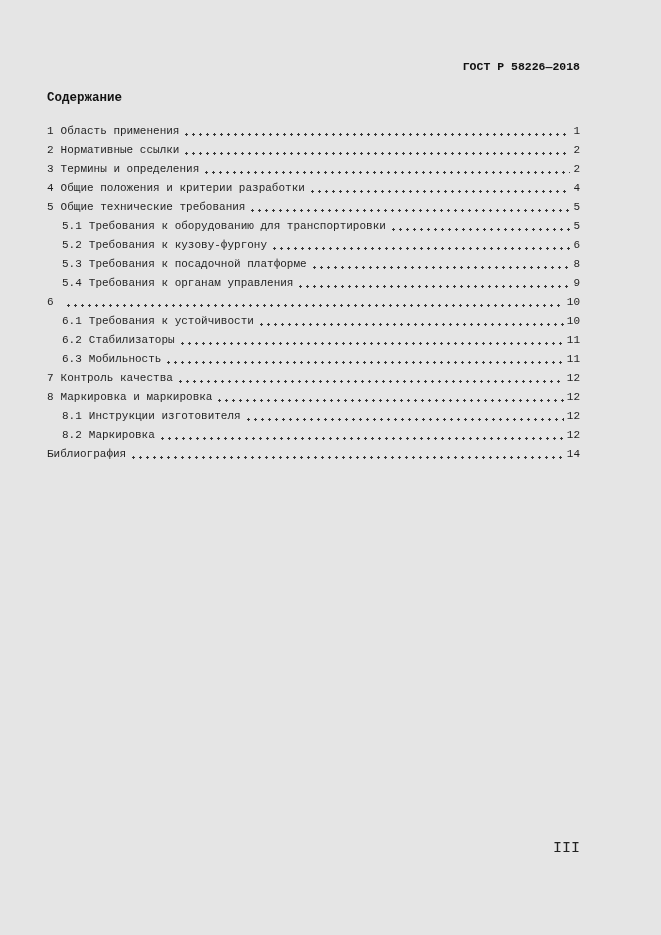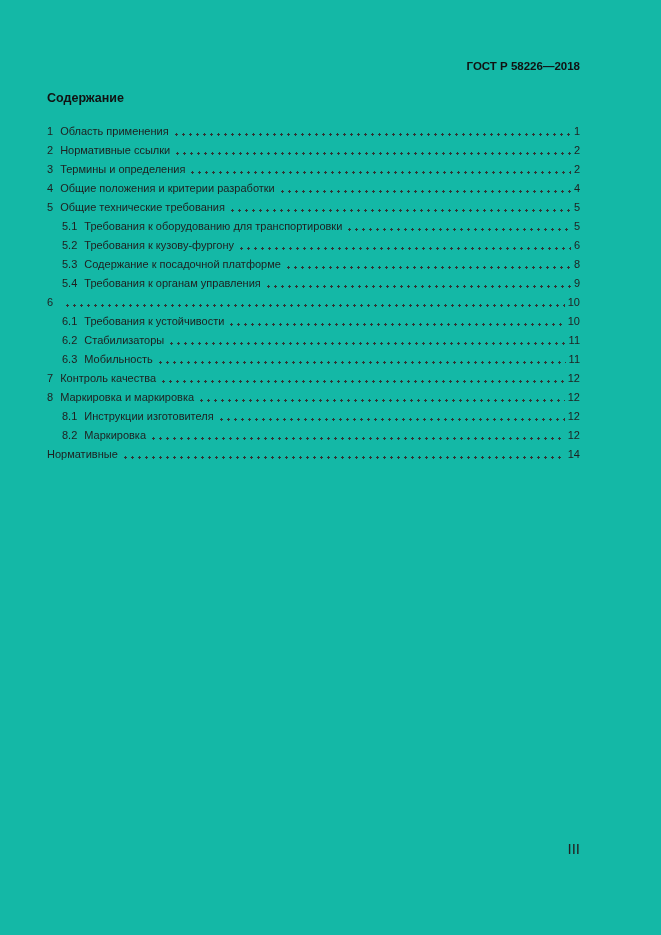--- a/index.html
+++ b/index.html
@@ -4,21 +4,21 @@
 <style>
   * { box-sizing: border-box; }
   html, body { margin: 0; padding: 0; background: #ffffff; }
   body {
     width: 661px; height: 935px;
     font-family: "Liberation Sans", sans-serif;
     color: #1f1f1f;
     position: relative;
     overflow: hidden;
   }
-  .page { position: absolute; inset: 0; background: #14b8a6; }
+  .page { position: absolute; inset: 0; background: #e5e5e5; font-family: Liberation Mono, monospace; }
 
   .header-row {
     position: absolute; top: 60px; left: 47px; right: 81px;
     text-align: right; font-size: 11.5px; font-weight: 700; color: #111;
   }
   .doc-title {
     position: absolute; top: 91px; left: 47px; right: 81px;
     font-size: 12.5px; font-weight: 700; color: #111;
   }
   .toc {
@@ -101,21 +101,21 @@
 
     <div class="toc-row indent-1">
       <span class="toc-num">5.2</span>
       <span class="toc-label">Требования к кузову-фургону</span>
       <span class="leader"></span>
       <span class="toc-page">6</span>
     </div>
 
     <div class="toc-row indent-1">
       <span class="toc-num">5.3</span>
-      <span class="toc-label">Содержание к посадочной платформе</span>
+      <span class="toc-label">Требования к посадочной платформе</span>
       <span class="leader"></span>
       <span class="toc-page">8</span>
     </div>
 
     <div class="toc-row indent-1">
       <span class="toc-num">5.4</span>
       <span class="toc-label">Требования к органам управления</span>
       <span class="leader"></span>
       <span class="toc-page">9</span>
     </div>
@@ -170,21 +170,21 @@
 
     <div class="toc-row indent-1">
       <span class="toc-num">8.2</span>
       <span class="toc-label">Маркировка</span>
       <span class="leader"></span>
       <span class="toc-page">12</span>
     </div>
 
     <div class="toc-row">
 
-      <span class="toc-label">Нормативные</span>
+      <span class="toc-label">Библиография</span>
       <span class="leader"></span>
       <span class="toc-page">14</span>
     </div>
 
   </div>
 
   <div class="footer-row">III</div>
 
 </div>
 

